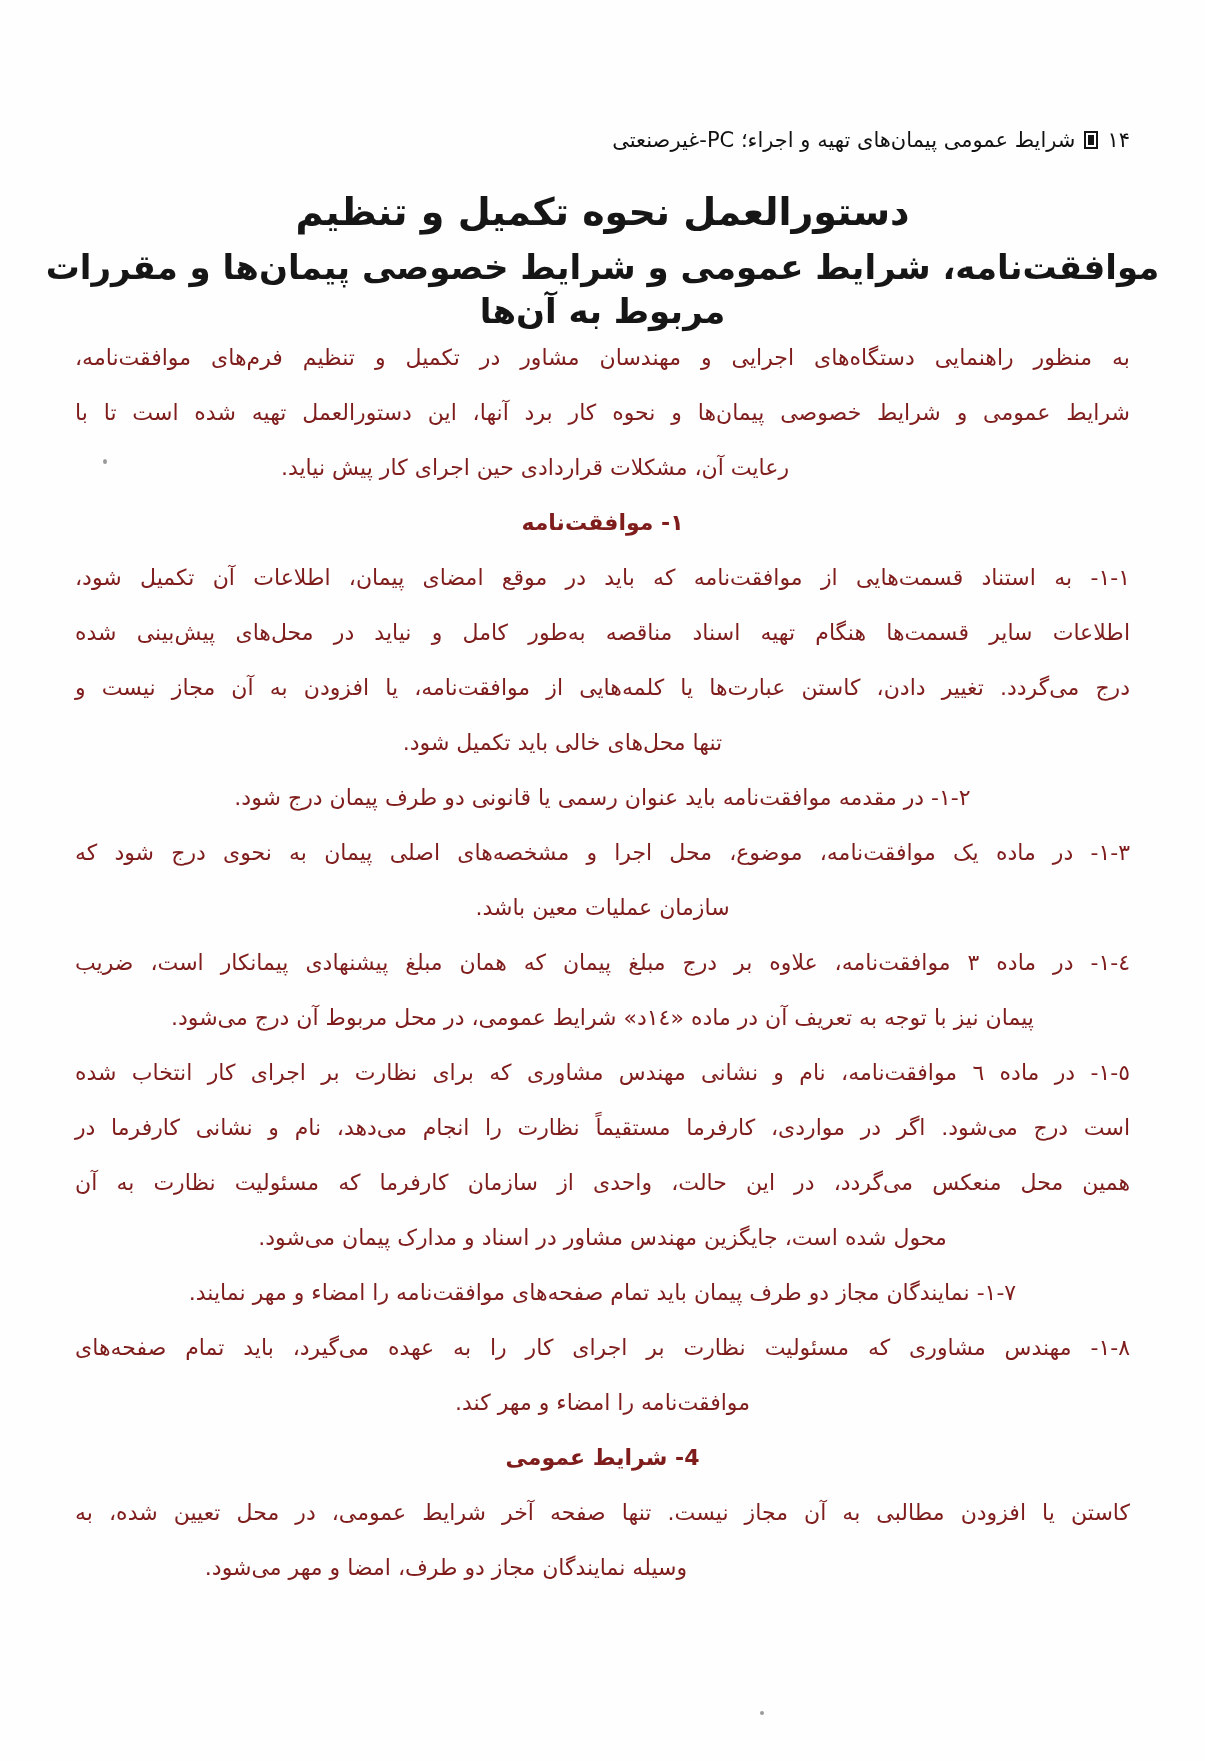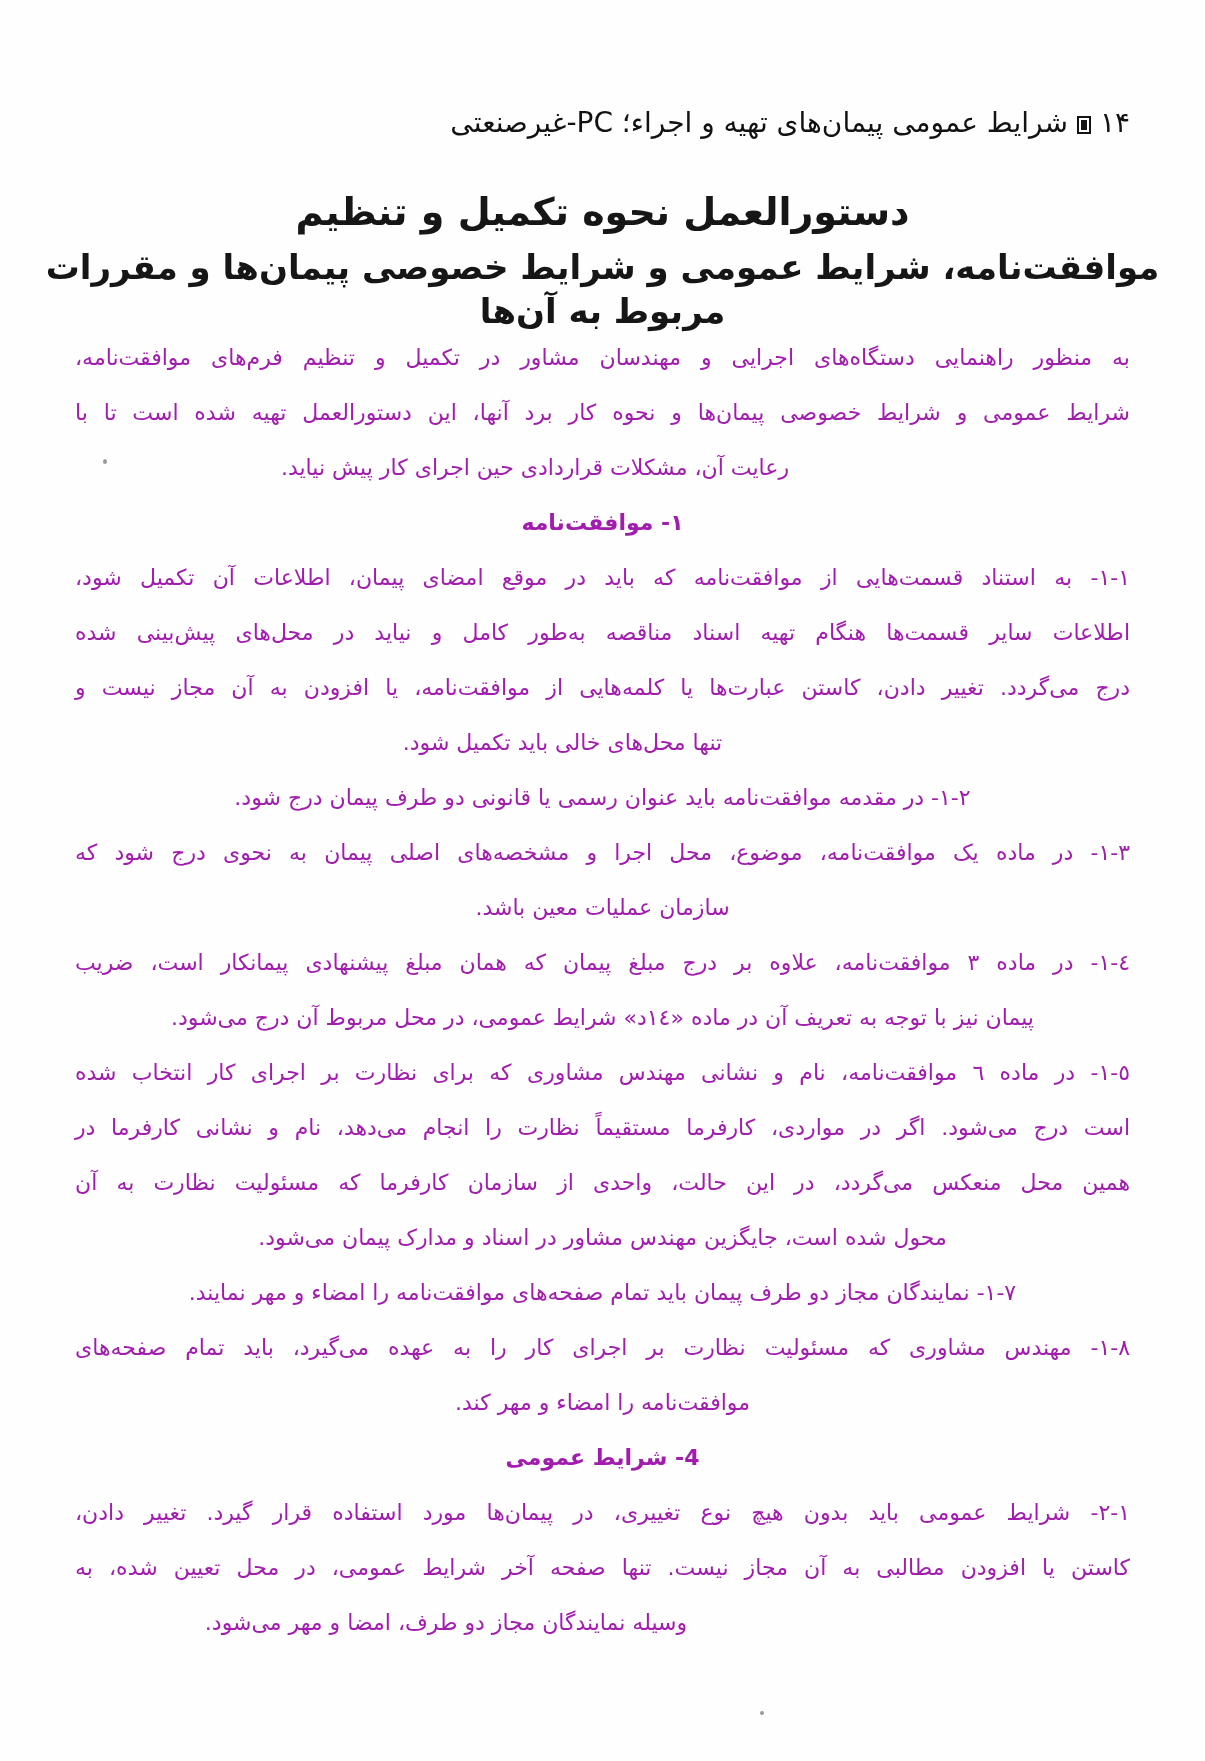--- a/index.html
+++ b/index.html
@@ -8,39 +8,39 @@
     position:relative;
     width:1205px; height:1761px;
     background:#fefefe;
     color:#161616;
     font-family:"DejaVu Sans", sans-serif;
     direction:rtl;
     overflow:hidden;
   }
   
   .hdr {
-    position:absolute; top:108px; right:75px; left:75px;
-    font-size:28px; line-height:30px; text-align:right;
+    position:absolute; top:125px; right:75px; left:75px;
+    font-size:21px; line-height:30px; text-align:right;
     color:#121212; white-space:nowrap;
   }
   .hdr .pnum { letter-spacing:1px; }
   .marker {
     display:inline-block; width:14px; height:18px;
     border:2px solid #131313; position:relative;
     vertical-align:-2px; margin:0 9px 0 9px; background:#fff;
   }
   .marker .inner { position:absolute; inset:2px; background:#131313; }
   
   .titles { position:absolute; top:190px; left:45px; right:45px; text-align:center; }
   .t1 { font-size:38px; font-weight:bold; line-height:44px; margin-bottom:11px; letter-spacing:0; }
   .t2 { font-size:34px; font-weight:bold; line-height:44px; }
   
   .bodytext {
     position:absolute; top:330px; right:75px; left:75px;
-    font-size:22px; color:#a21caf;
+    font-size:22px; color:#7f1d1d;
   }
   .ln { height:55px; line-height:55px; white-space:nowrap; text-align:center; }
   .j  { text-align:justify; text-align-last:justify; }
   .hd { font-weight:bold; }
   .ind-a { margin-right:135px; }  
   .ind-b { margin-right:80px;  }  
   .ind-c { margin-right:313px; }  
   
   .speck { position:absolute; background:#9a9a9a; border-radius:50%; }
   .speck.s1 { width:4px; height:5px; left:103px; top:459px; }
@@ -86,20 +86,19 @@
     <div class="ln j">همین محل منعکس می‌گردد، در این حالت، واحدی از سازمان کارفرما که مسئولیت نظارت به آن</div>
     <div class="ln">محول شده است، جایگزین مهندس مشاور در اسناد و مدارک پیمان می‌شود.</div>
 
     <div class="ln">٧-١- نمایندگان مجاز دو طرف پیمان باید تمام صفحه‌های موافقت‌نامه را امضاء و مهر نمایند.</div>
 
     <div class="ln j">٨-١- مهندس مشاوری که مسئولیت نظارت بر اجرای کار را به عهده می‌گیرد، باید تمام صفحه‌های</div>
     <div class="ln">موافقت‌نامه را امضاء و مهر کند.</div>
 
     <div class="ln hd">4- شرایط عمومی</div>
 
-    <div class="ln j">١-٢- شرایط عمومی باید بدون هیچ نوع تغییری، در پیمان‌ها مورد استفاده قرار گیرد. تغییر دادن،</div>
     <div class="ln j">کاستن یا افزودن مطالبی به آن مجاز نیست. تنها صفحه آخر شرایط عمومی، در محل تعیین شده، به</div>
     <div class="ln ind-c">وسیله نمایندگان مجاز دو طرف، امضا و مهر می‌شود.</div>
   </div>
 
   <div class="speck s1"></div>
   <div class="speck s2"></div>
 </div>
 
 </body></html>

